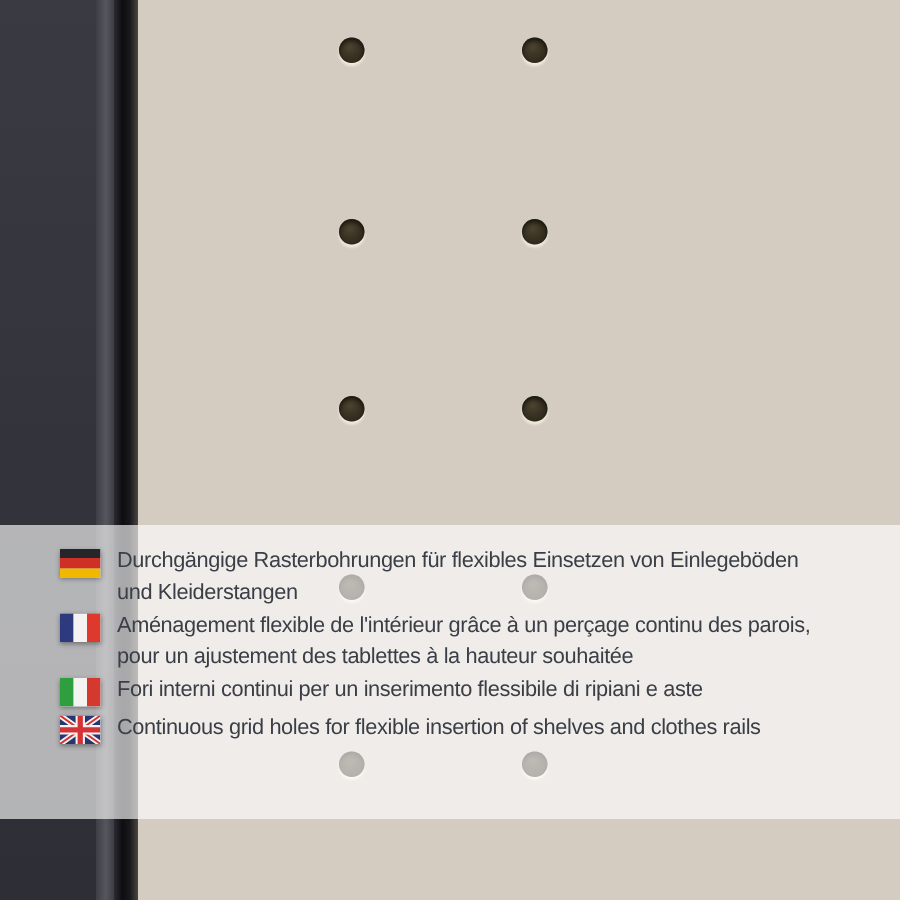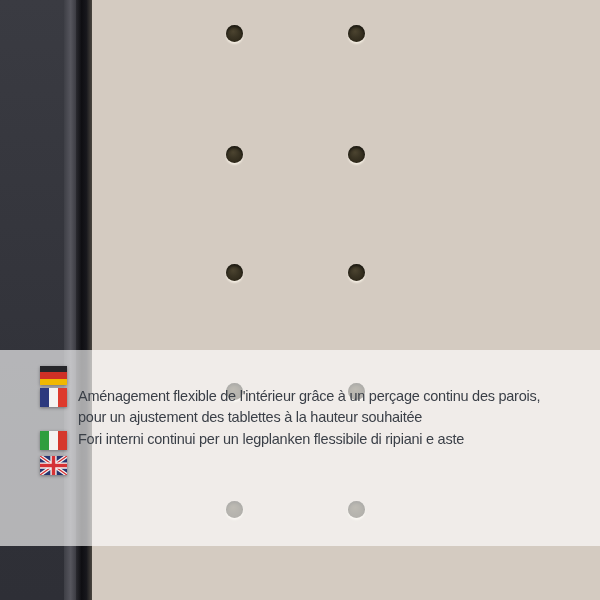--- a/index.html
+++ b/index.html
@@ -84,43 +84,46 @@
     </div>
 
   <div class="caption-band"></div>
   <div class="caption-content" id="caption-content">
       <div class="feature-row">
         <span class="flag rows">
           <i style="background: rgb(38, 38, 42);"></i>
           <i style="background: rgb(207, 48, 38);"></i>
           <i style="background: rgb(240, 184, 0);"></i>
         </span>
+        <div class="feature-text">Durchgängige Rasterbohrungen für flexibles Einsetzen von Einlegeböden
+und Kleiderstangen</div>
       </div>
       <div class="feature-row">
         <span class="flag cols">
           <i style="background: rgb(45, 58, 126);"></i>
           <i style="background: rgb(244, 243, 241);"></i>
           <i style="background: rgb(221, 58, 45);"></i>
         </span>
         <div class="feature-text">Aménagement flexible de l'intérieur grâce à un perçage continu des parois,
 pour un ajustement des tablettes à la hauteur souhaitée</div>
       </div>
       <div class="feature-row gap-after">
         <span class="flag cols">
           <i style="background: rgb(47, 158, 63);"></i>
           <i style="background: rgb(244, 243, 241);"></i>
           <i style="background: rgb(213, 56, 44);"></i>
         </span>
-        <div class="feature-text">Fori interni continui per un legplanken flessibile di ripiani e aste</div>
+        <div class="feature-text">Fori interni continui per un inserimento flessibile di ripiani e aste</div>
       </div>
       <div class="feature-row">
         <span class="flag">
           <svg width="27" height="19" viewBox="0 0 54 38">
             <rect width="54" height="38" fill="#28356f"></rect>
             <path d="M0,0 L54,38 M54,0 L0,38" stroke="#f4f3f1" stroke-width="7.5"></path>
             <path d="M0,0 L54,38 M54,0 L0,38" stroke="#d53235" stroke-width="2.6"></path>
             <path d="M27,0 V38 M0,19 H54" stroke="#f4f3f1" stroke-width="12.5"></path>
             <path d="M27,0 V38 M0,19 H54" stroke="#d53235" stroke-width="7"></path>
           </svg>
         </span>
+        <div class="feature-text">Continuous grid holes for flexible insertion of shelves and clothes rails</div>
       </div>
     </div>
 </div>
 
 </body></html>

